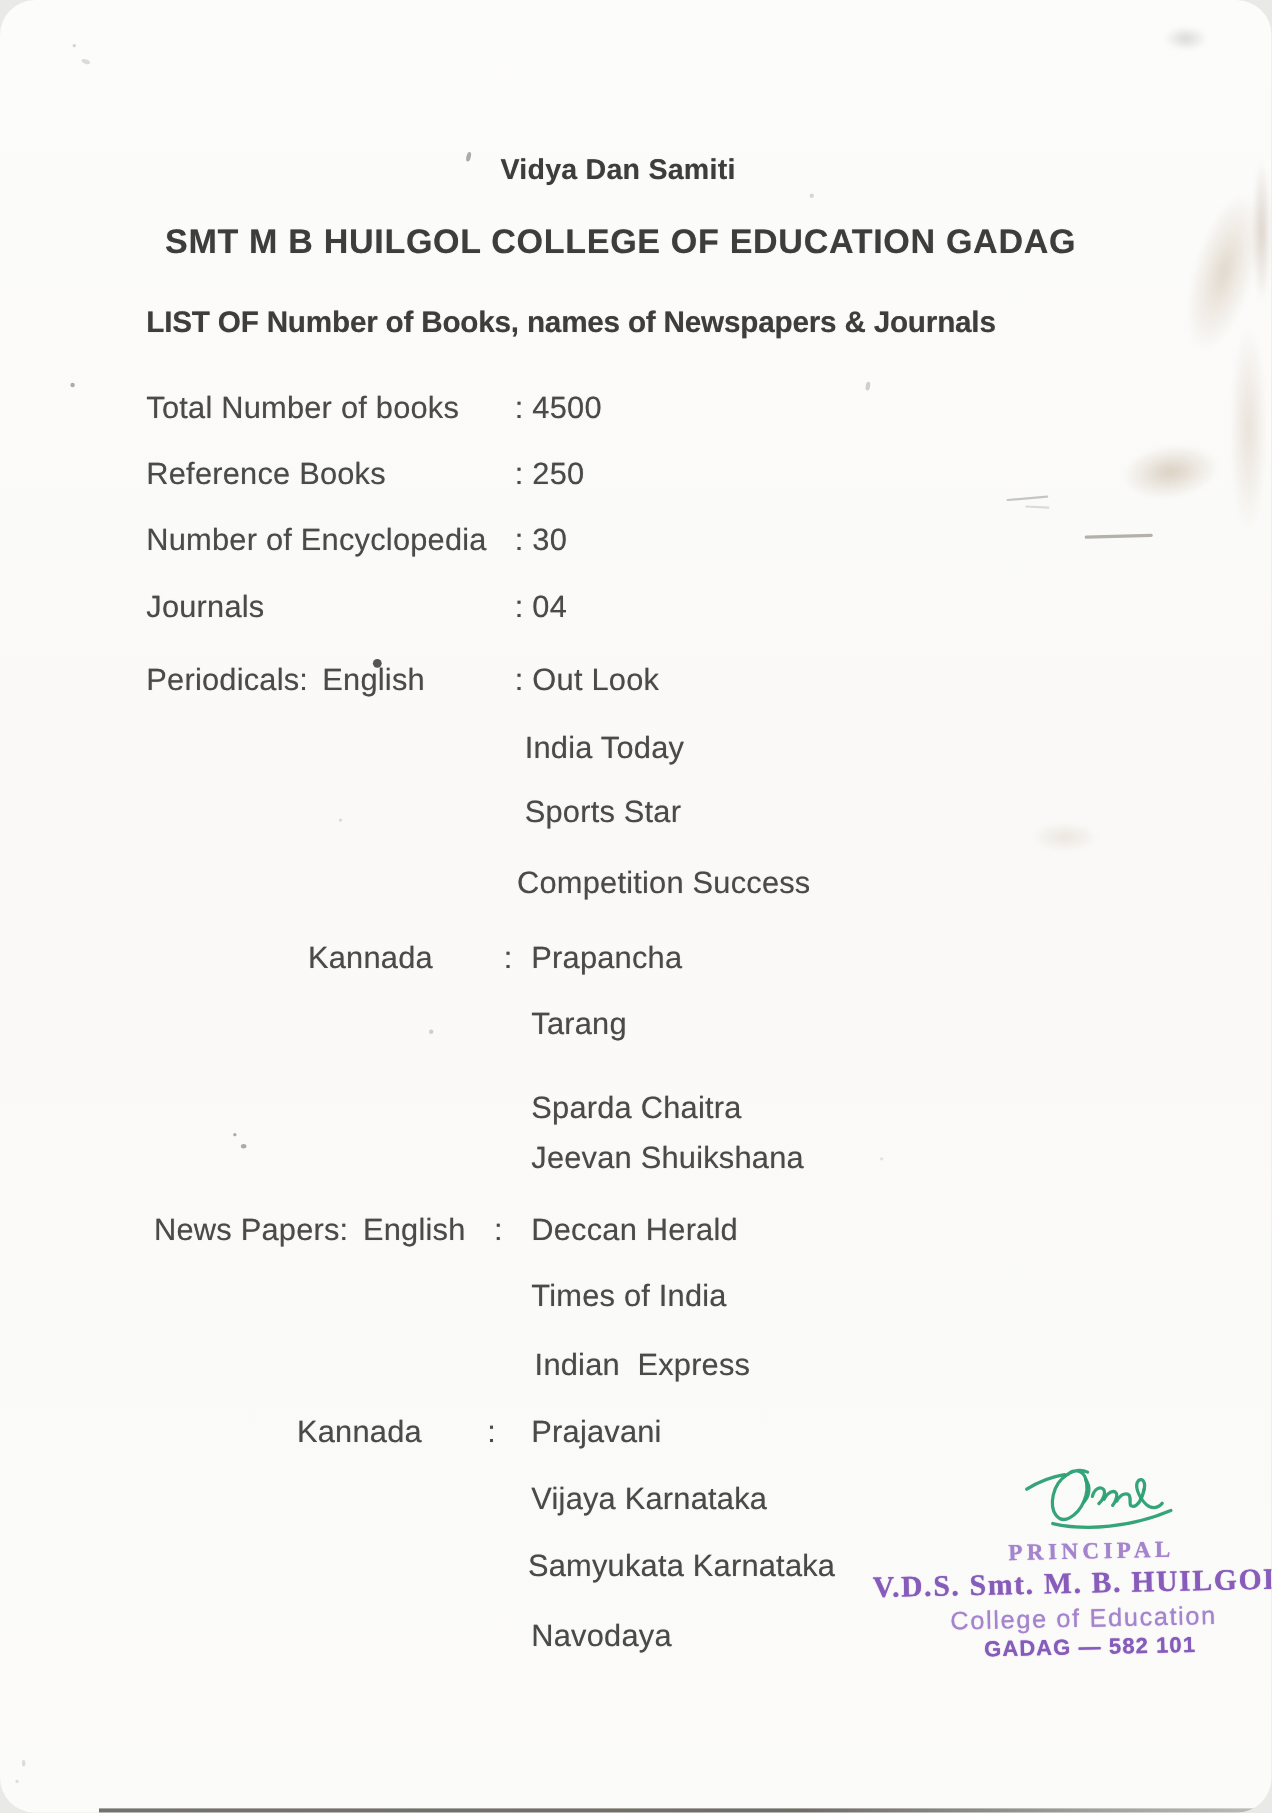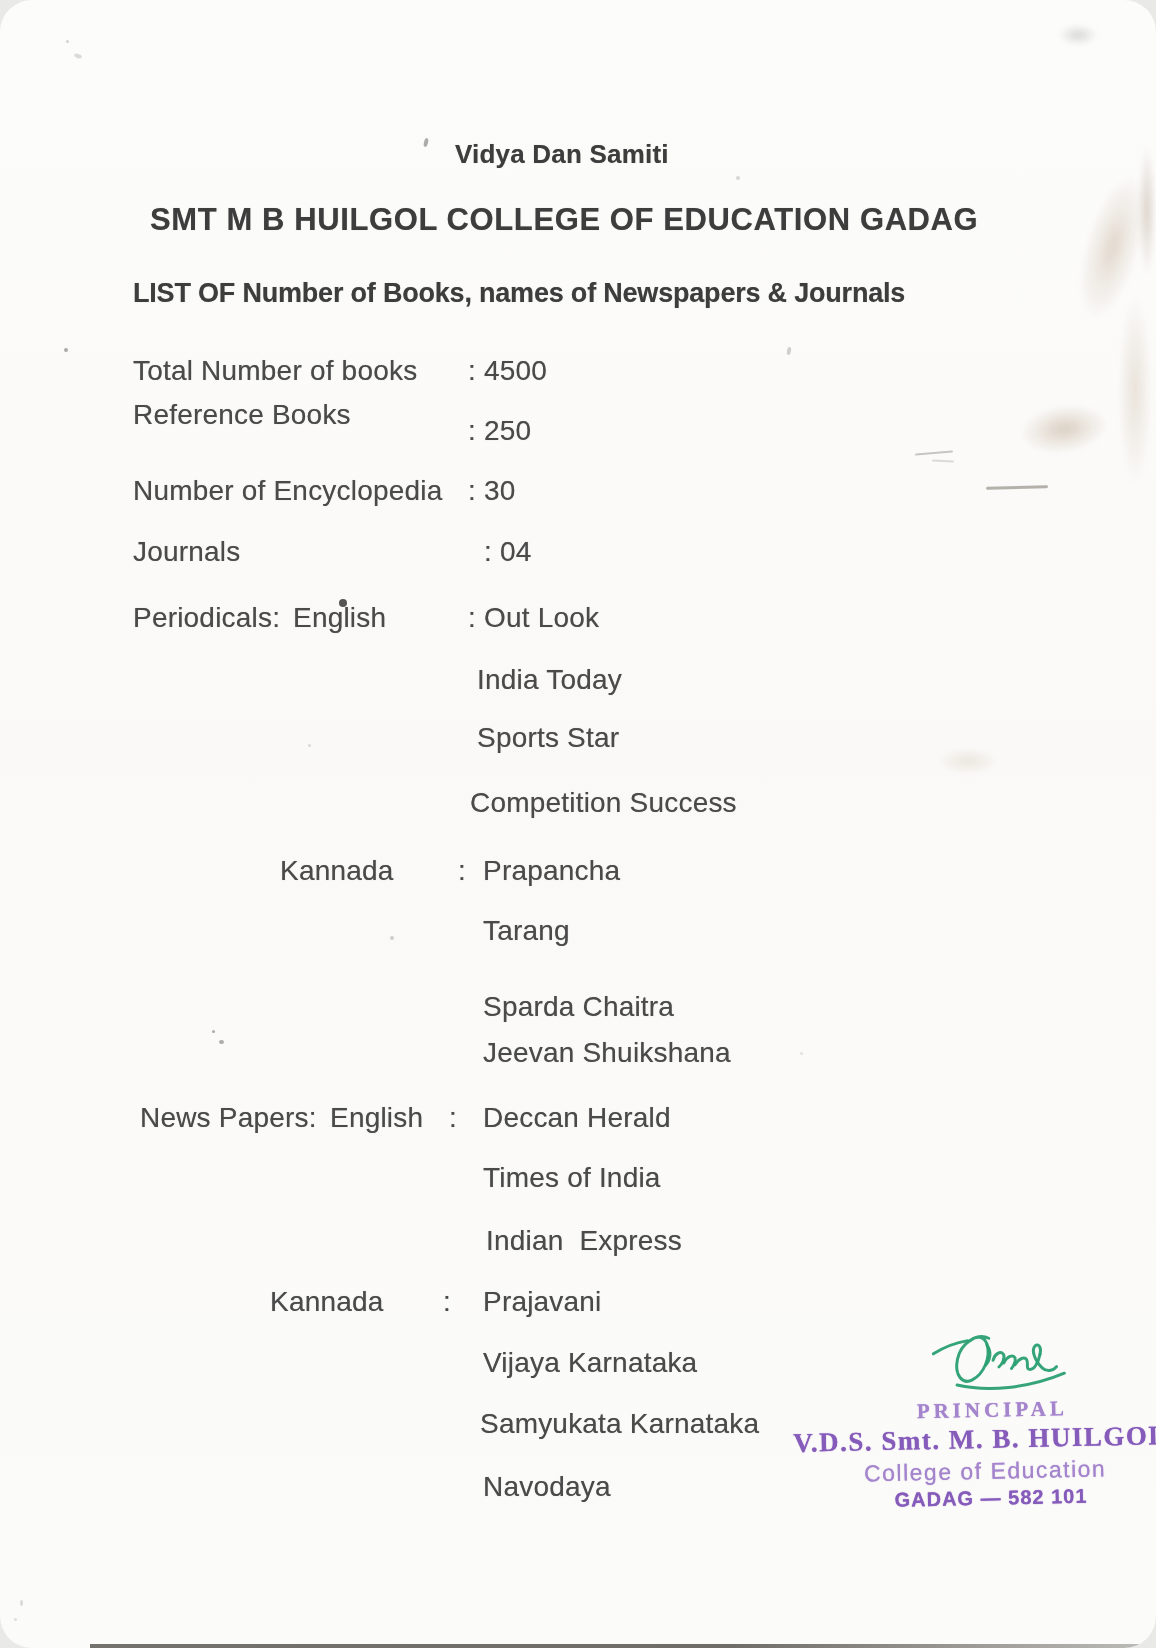--- a/index.html
+++ b/index.html
@@ -38,26 +38,26 @@
 <body>
 
 <div class="page">
 
   <div class="t bold h-org" style="left:455px;top:141px;">Vidya Dan Samiti</div>
   <div class="t bold h-college" style="left:150px;top:204px;">SMT M B HUILGOL COLLEGE OF EDUCATION GADAG</div>
   <div class="t body" style="left:133px;top:357px;">Total Number of books</div>
 
   <div class="t bold h-list" style="left:133px;top:280px;">LIST OF Number of Books, names of Newspapers &amp; Journals</div>
   <div class="t body" style="left:468px;top:357px;">: 4500</div>
-  <div class="t body" style="left:133px;top:401px;">Reference Books</div>
+  <div class="t body" style="left:133px;top:417px;">Reference Books</div>
   <div class="t body" style="left:468px;top:417px;">: 250</div>
   <div class="t body" style="left:133px;top:477px;">Number of Encyclopedia</div>
   <div class="t body" style="left:468px;top:477px;">: 30</div>
   <div class="t body" style="left:133px;top:538px;">Journals</div>
-  <div class="t body" style="left:484px;top:538px;">: 04</div>
+  <div class="t body" style="left:468px;top:538px;">: 04</div>
 
   <div class="t body" style="left:133px;top:604px;">Periodicals:</div>
   <div class="t body" style="left:293px;top:604px;">English</div>
   <div class="t body" style="left:468px;top:604px;">: Out Look</div>
   <div class="t body" style="left:477px;top:666px;">India Today</div>
   <div class="t body" style="left:477px;top:724px;text-align:center;">Sports Star</div>
   <div class="t body" style="left:470px;top:789px;">Competition Success</div>
 
   <div class="t body" style="left:280px;top:857px;">Kannada</div>
   <div class="t body" style="left:458px;top:857px;">:</div>

